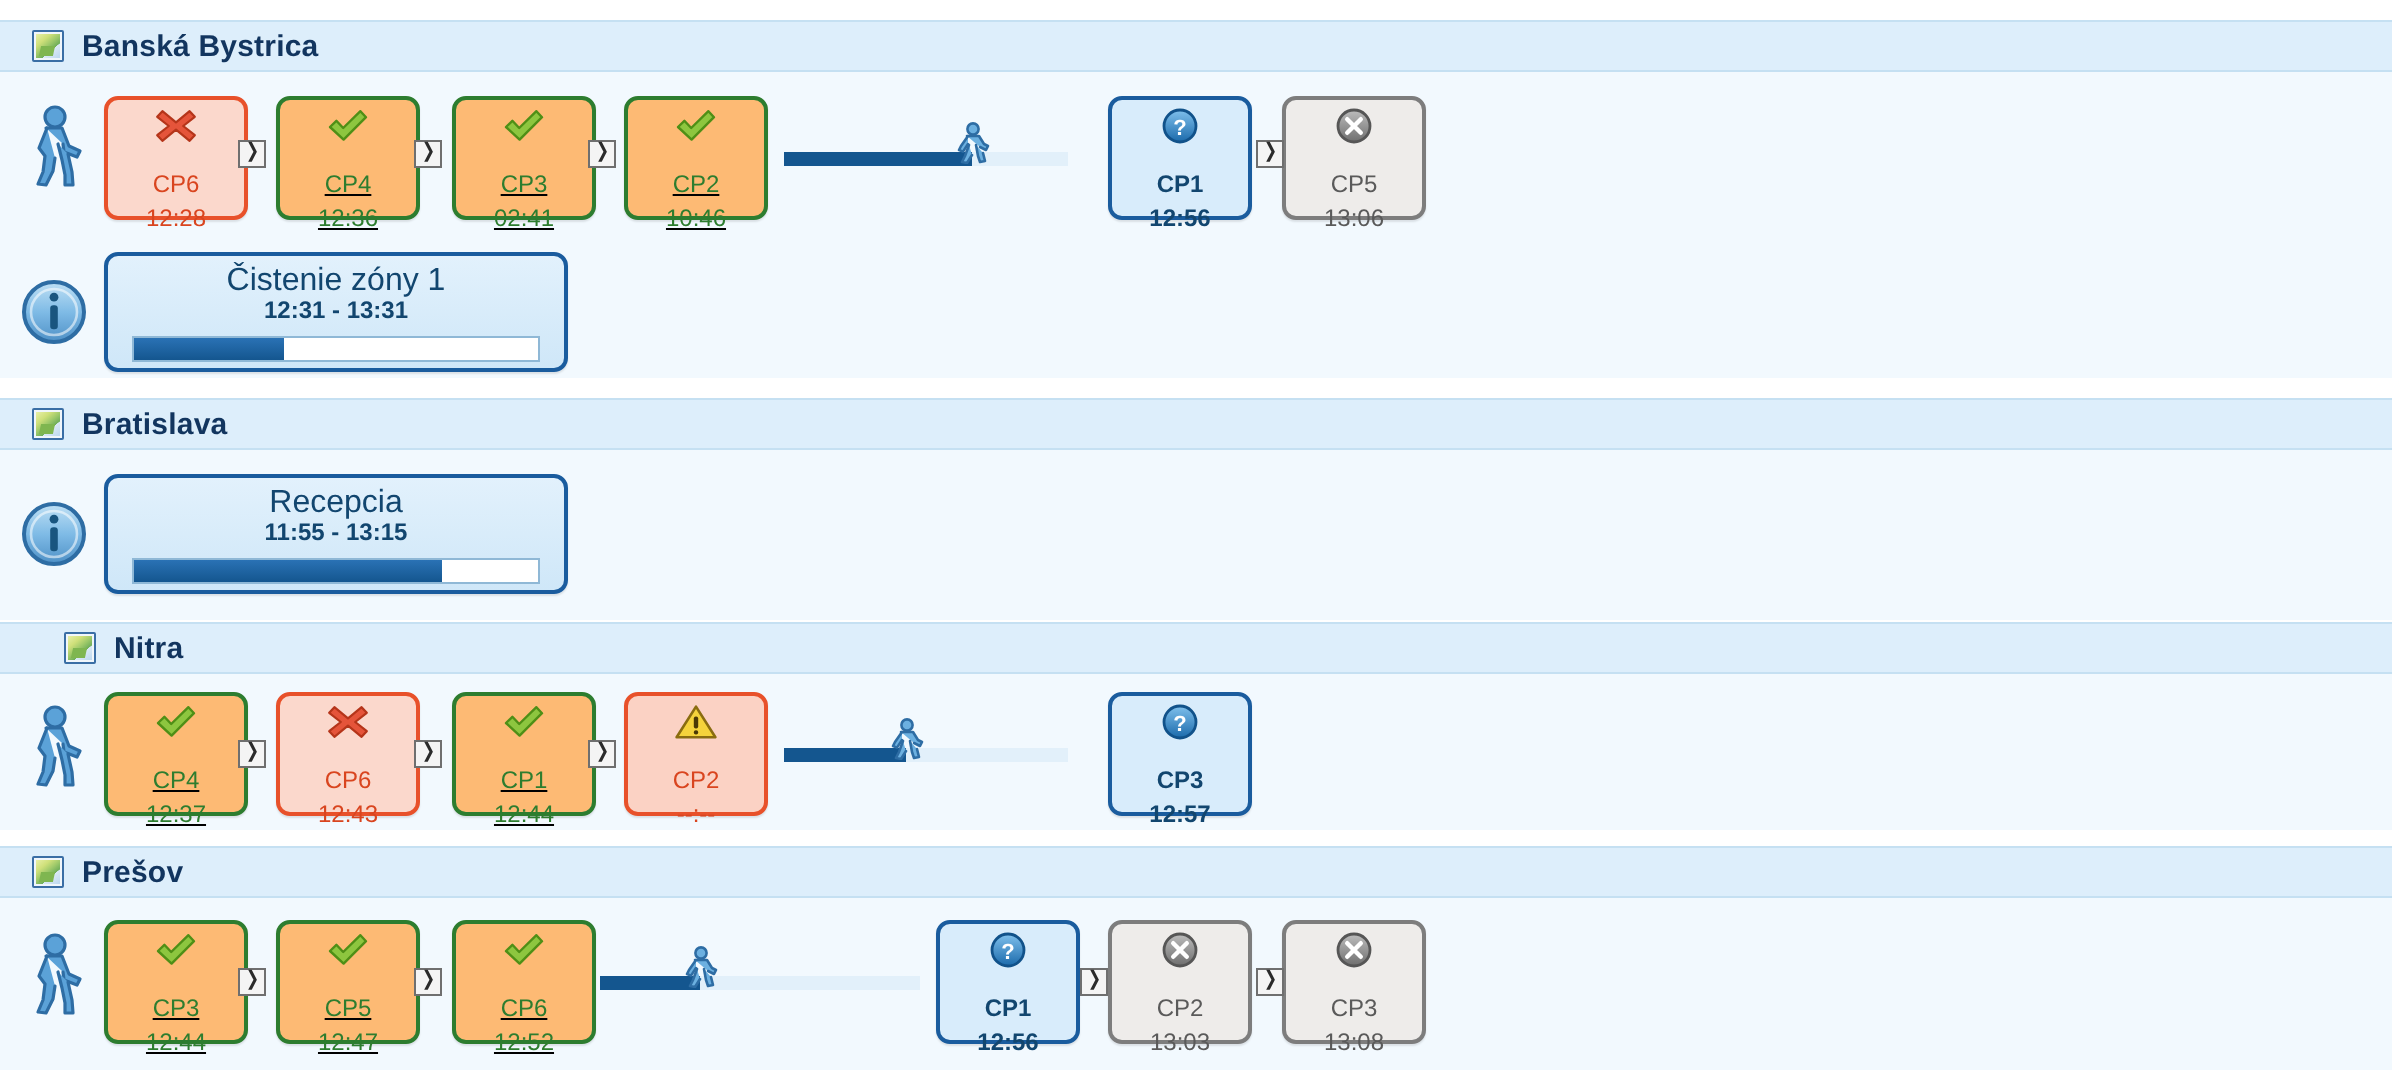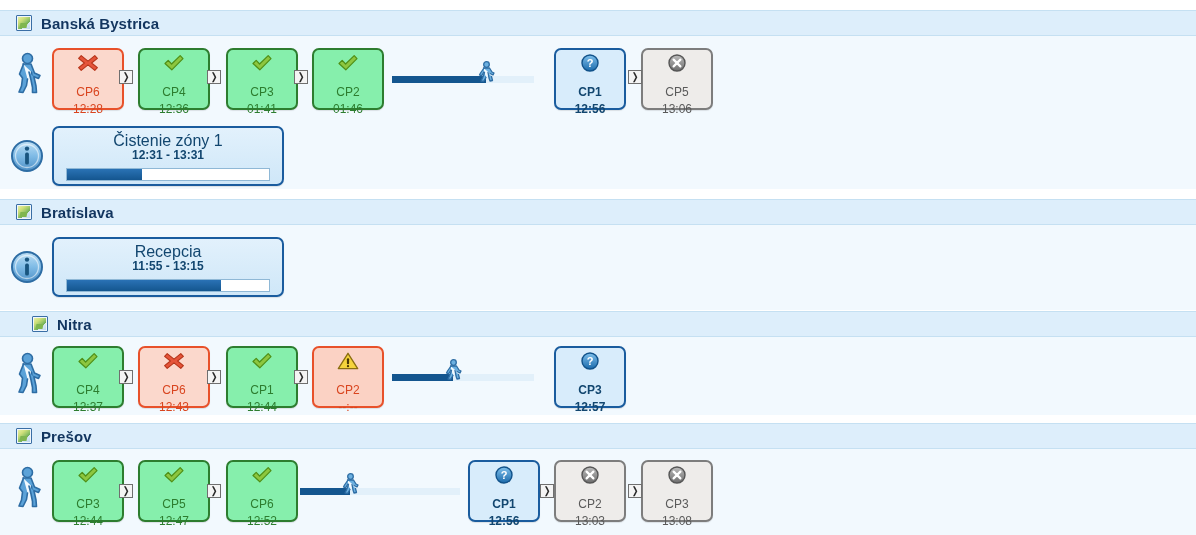--- a/index.html
+++ b/index.html
@@ -56,21 +56,21 @@
     border-radius: 7px; border: 2px solid #2e7d32;
     background: #e5f5e3;
     display: flex; flex-direction: column; align-items: center;
     padding-top: 4px;
     box-shadow: 0 1px 1px rgba(0,0,0,.10);
   }
   .cp .cp-icon { width: 22px; height: 18px; display:block; }
   .cp .cp-name { font-size: 12px; line-height: 15px; margin-top: 13px; font-weight: normal; }
   .cp .cp-time { font-size: 12px; line-height: 15px; margin-top: 2px; }
 
-  .cp.ok     { border-color:#2d7d2f; background:#86efac; }
+  .cp.ok     { border-color:#2d7d2f; background:#fdba74;text-decoration:underline; }
   .cp.ok .cp-name, .cp.ok .cp-time { color:#2d7d2f; }
 
   .cp.err    { border-color:#e8512a; background:#fbd8cc; }
   .cp.err .cp-name, .cp.err .cp-time { color:#d9451f; }
 
   .cp.warn   { border-color:#e8512a; background:#fbd2c4; }
   .cp.warn .cp-name, .cp.warn .cp-time { color:#d9451f; }
 
   .cp.pend   { border-color:#1a5c9e; background:#d8ecfb; }
   .cp.pend .cp-name, .cp.pend .cp-time { color:#12466f; font-weight:bold; }
@@ -159,28 +159,28 @@
     <path d="M2 9.5 L5.2 6.4 L8.6 10 L17.2 1.6 L20 4.6 L8.8 15.8 Z" fill="#8dc63f" stroke="#4f8f16" stroke-width="1.2" stroke-linejoin="round"></path>
   </svg></span>
       <span class="cp-name">CP4</span>
       <span class="cp-time">12:36</span>
     </div>
     <div class="cp ok" style="left: 226px; top: 48px;">
       <span class="cp-icon"><svg viewBox="0 0 22 18" xmlns="http://www.w3.org/2000/svg">
     <path d="M2 9.5 L5.2 6.4 L8.6 10 L17.2 1.6 L20 4.6 L8.8 15.8 Z" fill="#8dc63f" stroke="#4f8f16" stroke-width="1.2" stroke-linejoin="round"></path>
   </svg></span>
       <span class="cp-name">CP3</span>
-      <span class="cp-time">01:41</span>
+      <span class="cp-time">02:41</span>
     </div>
     <div class="cp ok" style="left: 312px; top: 48px;">
       <span class="cp-icon"><svg viewBox="0 0 22 18" xmlns="http://www.w3.org/2000/svg">
     <path d="M2 9.5 L5.2 6.4 L8.6 10 L17.2 1.6 L20 4.6 L8.8 15.8 Z" fill="#8dc63f" stroke="#4f8f16" stroke-width="1.2" stroke-linejoin="round"></path>
   </svg></span>
       <span class="cp-name">CP2</span>
-      <span class="cp-time">01:46</span>
+      <span class="cp-time">10:46</span>
     </div>
     <div class="cp pend" style="left: 554px; top: 48px;">
       <span class="cp-icon"><svg viewBox="0 0 22 18" xmlns="http://www.w3.org/2000/svg">
     <defs>
       <linearGradient id="qg" x1="0" y1="0" x2="0" y2="1">
         <stop offset="0" stop-color="#7fc0ec"></stop>
               <stop offset="1" stop-color="#1b6aab"></stop>
       </linearGradient>
     </defs>
     <circle cx="11" cy="9" r="8" fill="url(#qg)" stroke="#11528a" stroke-width="1.4"></circle>

